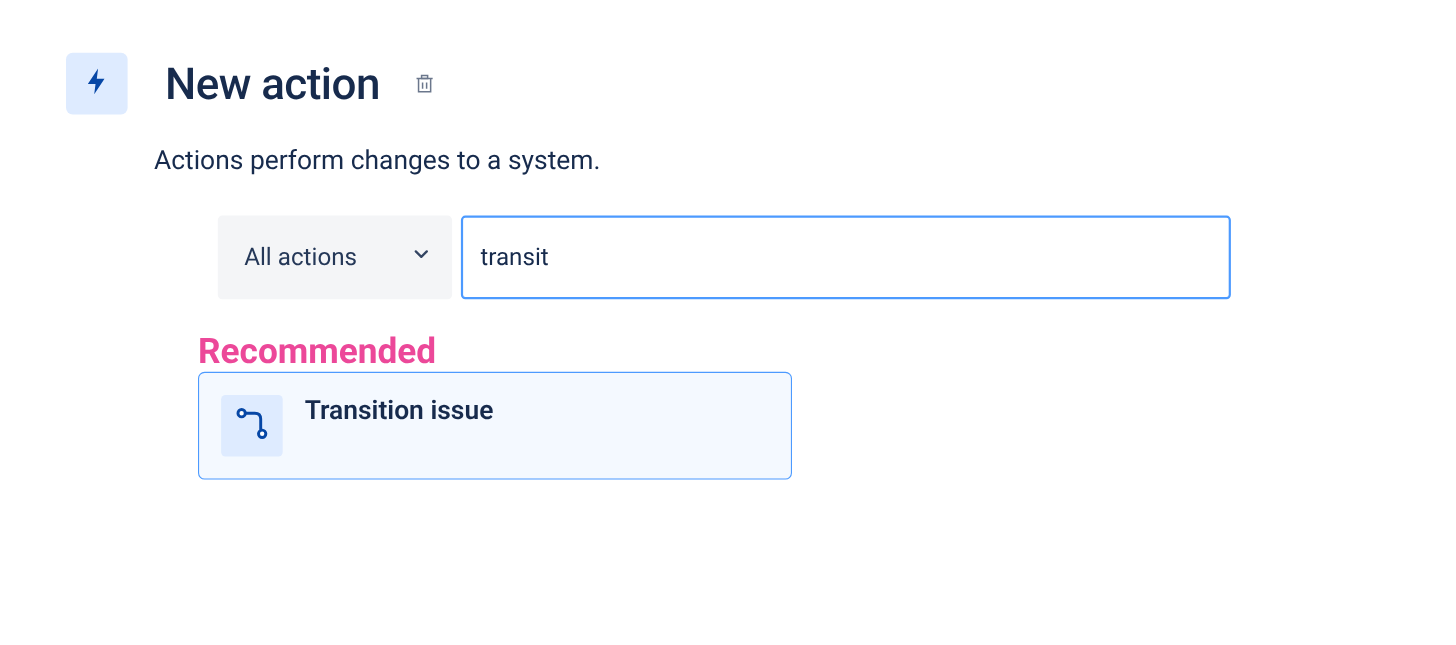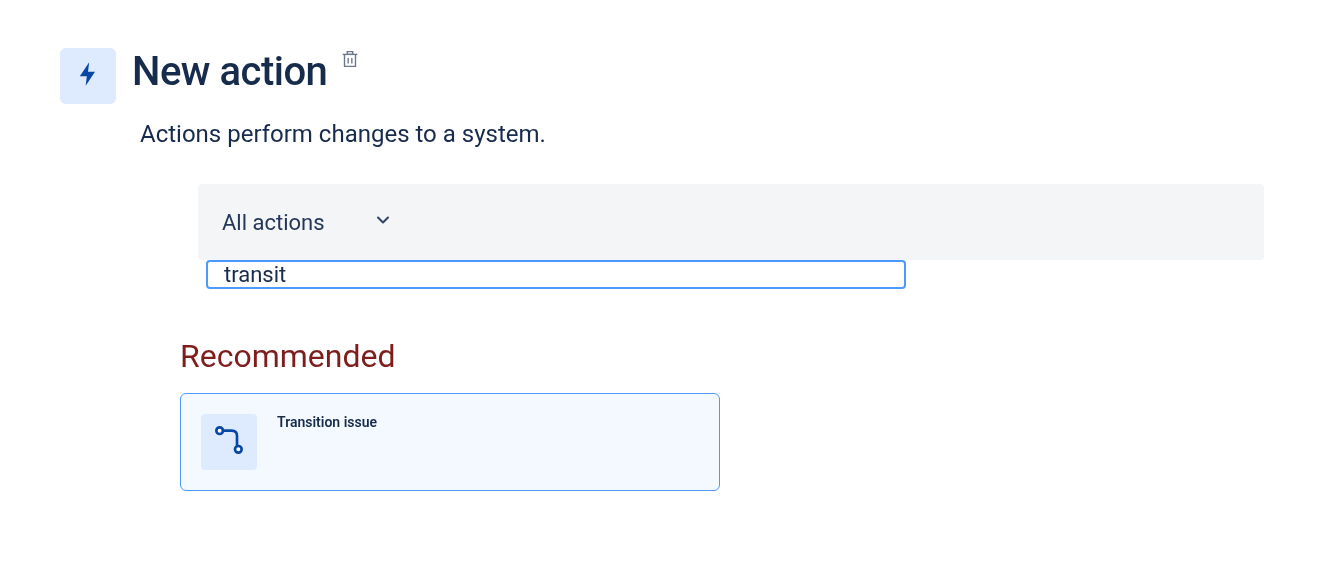--- a/index.html
+++ b/index.html
@@ -10,23 +10,23 @@
     body {
       font-family: -apple-system, BlinkMacSystemFont, 'Segoe UI', Roboto, Oxygen, Ubuntu, sans-serif;
       background: #fff;
       width: 1324px;
       height: 586px;
       padding: 48px 60px;
       color: #172B4D;
     }
     .header-row {
       display: flex;
-      align-items: flex-start;
-      gap: 16px;
-      margin-bottom: 16px;
+      align-items: center;
+      gap: 34px;
+      margin-bottom: 28px;
     }
     .header-icon-box {
       width: 56px;
       height: 56px;
       background: #DEEBFF;
       border-radius: 6px;
       display: flex;
       align-items: center;
       justify-content: center;
       flex-shrink: 0;
@@ -57,22 +57,21 @@
     }
     .subtitle {
       font-size: 24px;
       color: #172B4D;
       margin-bottom: 36px;
       font-weight: 400;
     }
     .filter-row {
       display: flex;
       margin-left: 58px;
-      margin-bottom: 48px;
-      flex-direction: column;
+      margin-bottom: 28px;
     }
     .dropdown {
       background: #F4F5F7;
       border-radius: 4px;
       padding: 0 18px 0 24px;
       height: 76px;
       display: flex;
       align-items: center;
       gap: 48px;
       cursor: pointer;
@@ -80,36 +79,35 @@
       color: #253858;
     }
     .chevron-svg {
       width: 20px;
       height: 20px;
       color: #344563;
     }
     .search-input {
       flex: 1;
       max-width: 700px;
-      height: 56px;
+      height: 76px;
       border: 2px solid #4C9AFF;
       border-radius: 4px;
       margin-left: 8px;
       padding: 0 16px;
       font-size: 22px;
       color: #172B4D;
       outline: none;
       font-family: inherit;
     }
     .section-heading {
       font-size: 32px;
-      font-weight: 400;
-      color: #7f1d1d;
+      font-weight: 700;
+      color: #ec4899;
       margin-left: 40px;
-      margin-bottom: 18px;
     }
     .result-card {
       margin-left: 40px;
       width: 540px;
       border: 1px solid #4C9AFF;
       background: #F4F9FF;
       border-radius: 6px;
       padding: 20px;
       display: flex;
       gap: 20px;
@@ -126,21 +124,21 @@
       flex-shrink: 0;
     }
     .transition-svg {
       width: 32px;
       height: 32px;
     }
     .card-body {
       flex: 1;
     }
     .card-title {
-      font-size: 14px;
+      font-size: 24px;
       font-weight: 600;
       color: #172B4D;
       margin-bottom: 0;
     }
     .card-desc {
       font-size: 21px;
       color: #172B4D;
       line-height: 1.6;
       font-weight: 400;
     }

